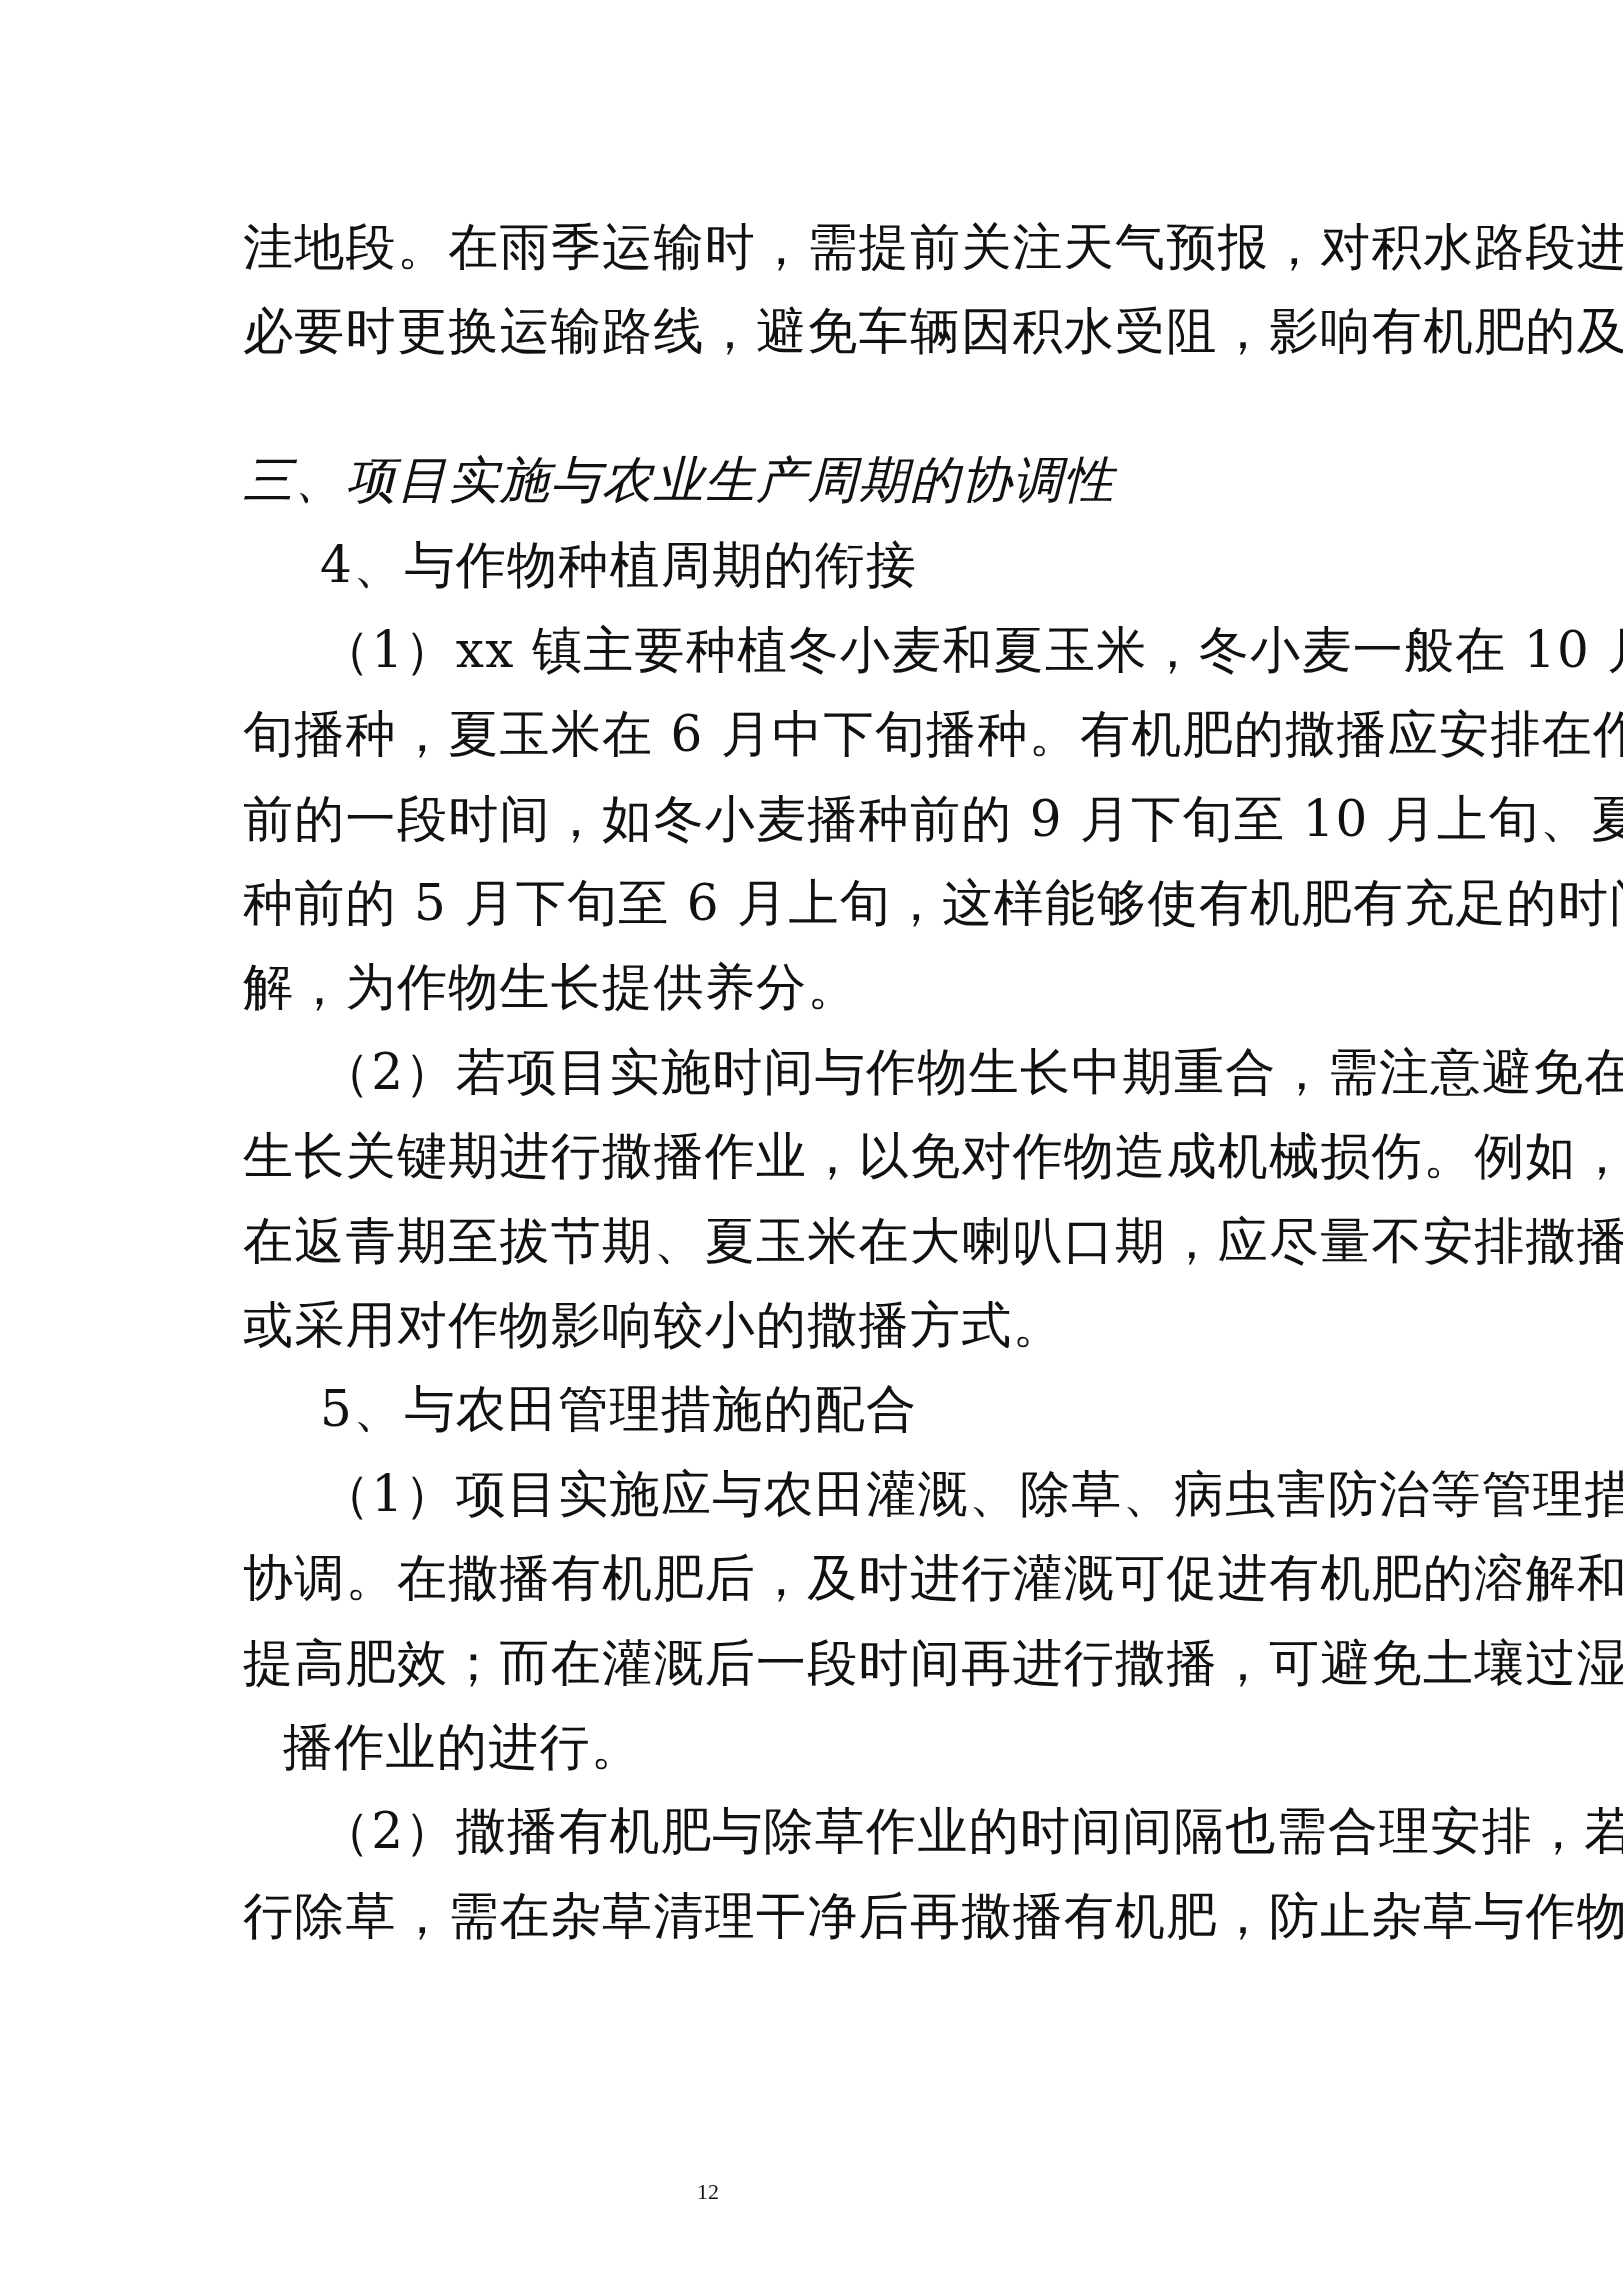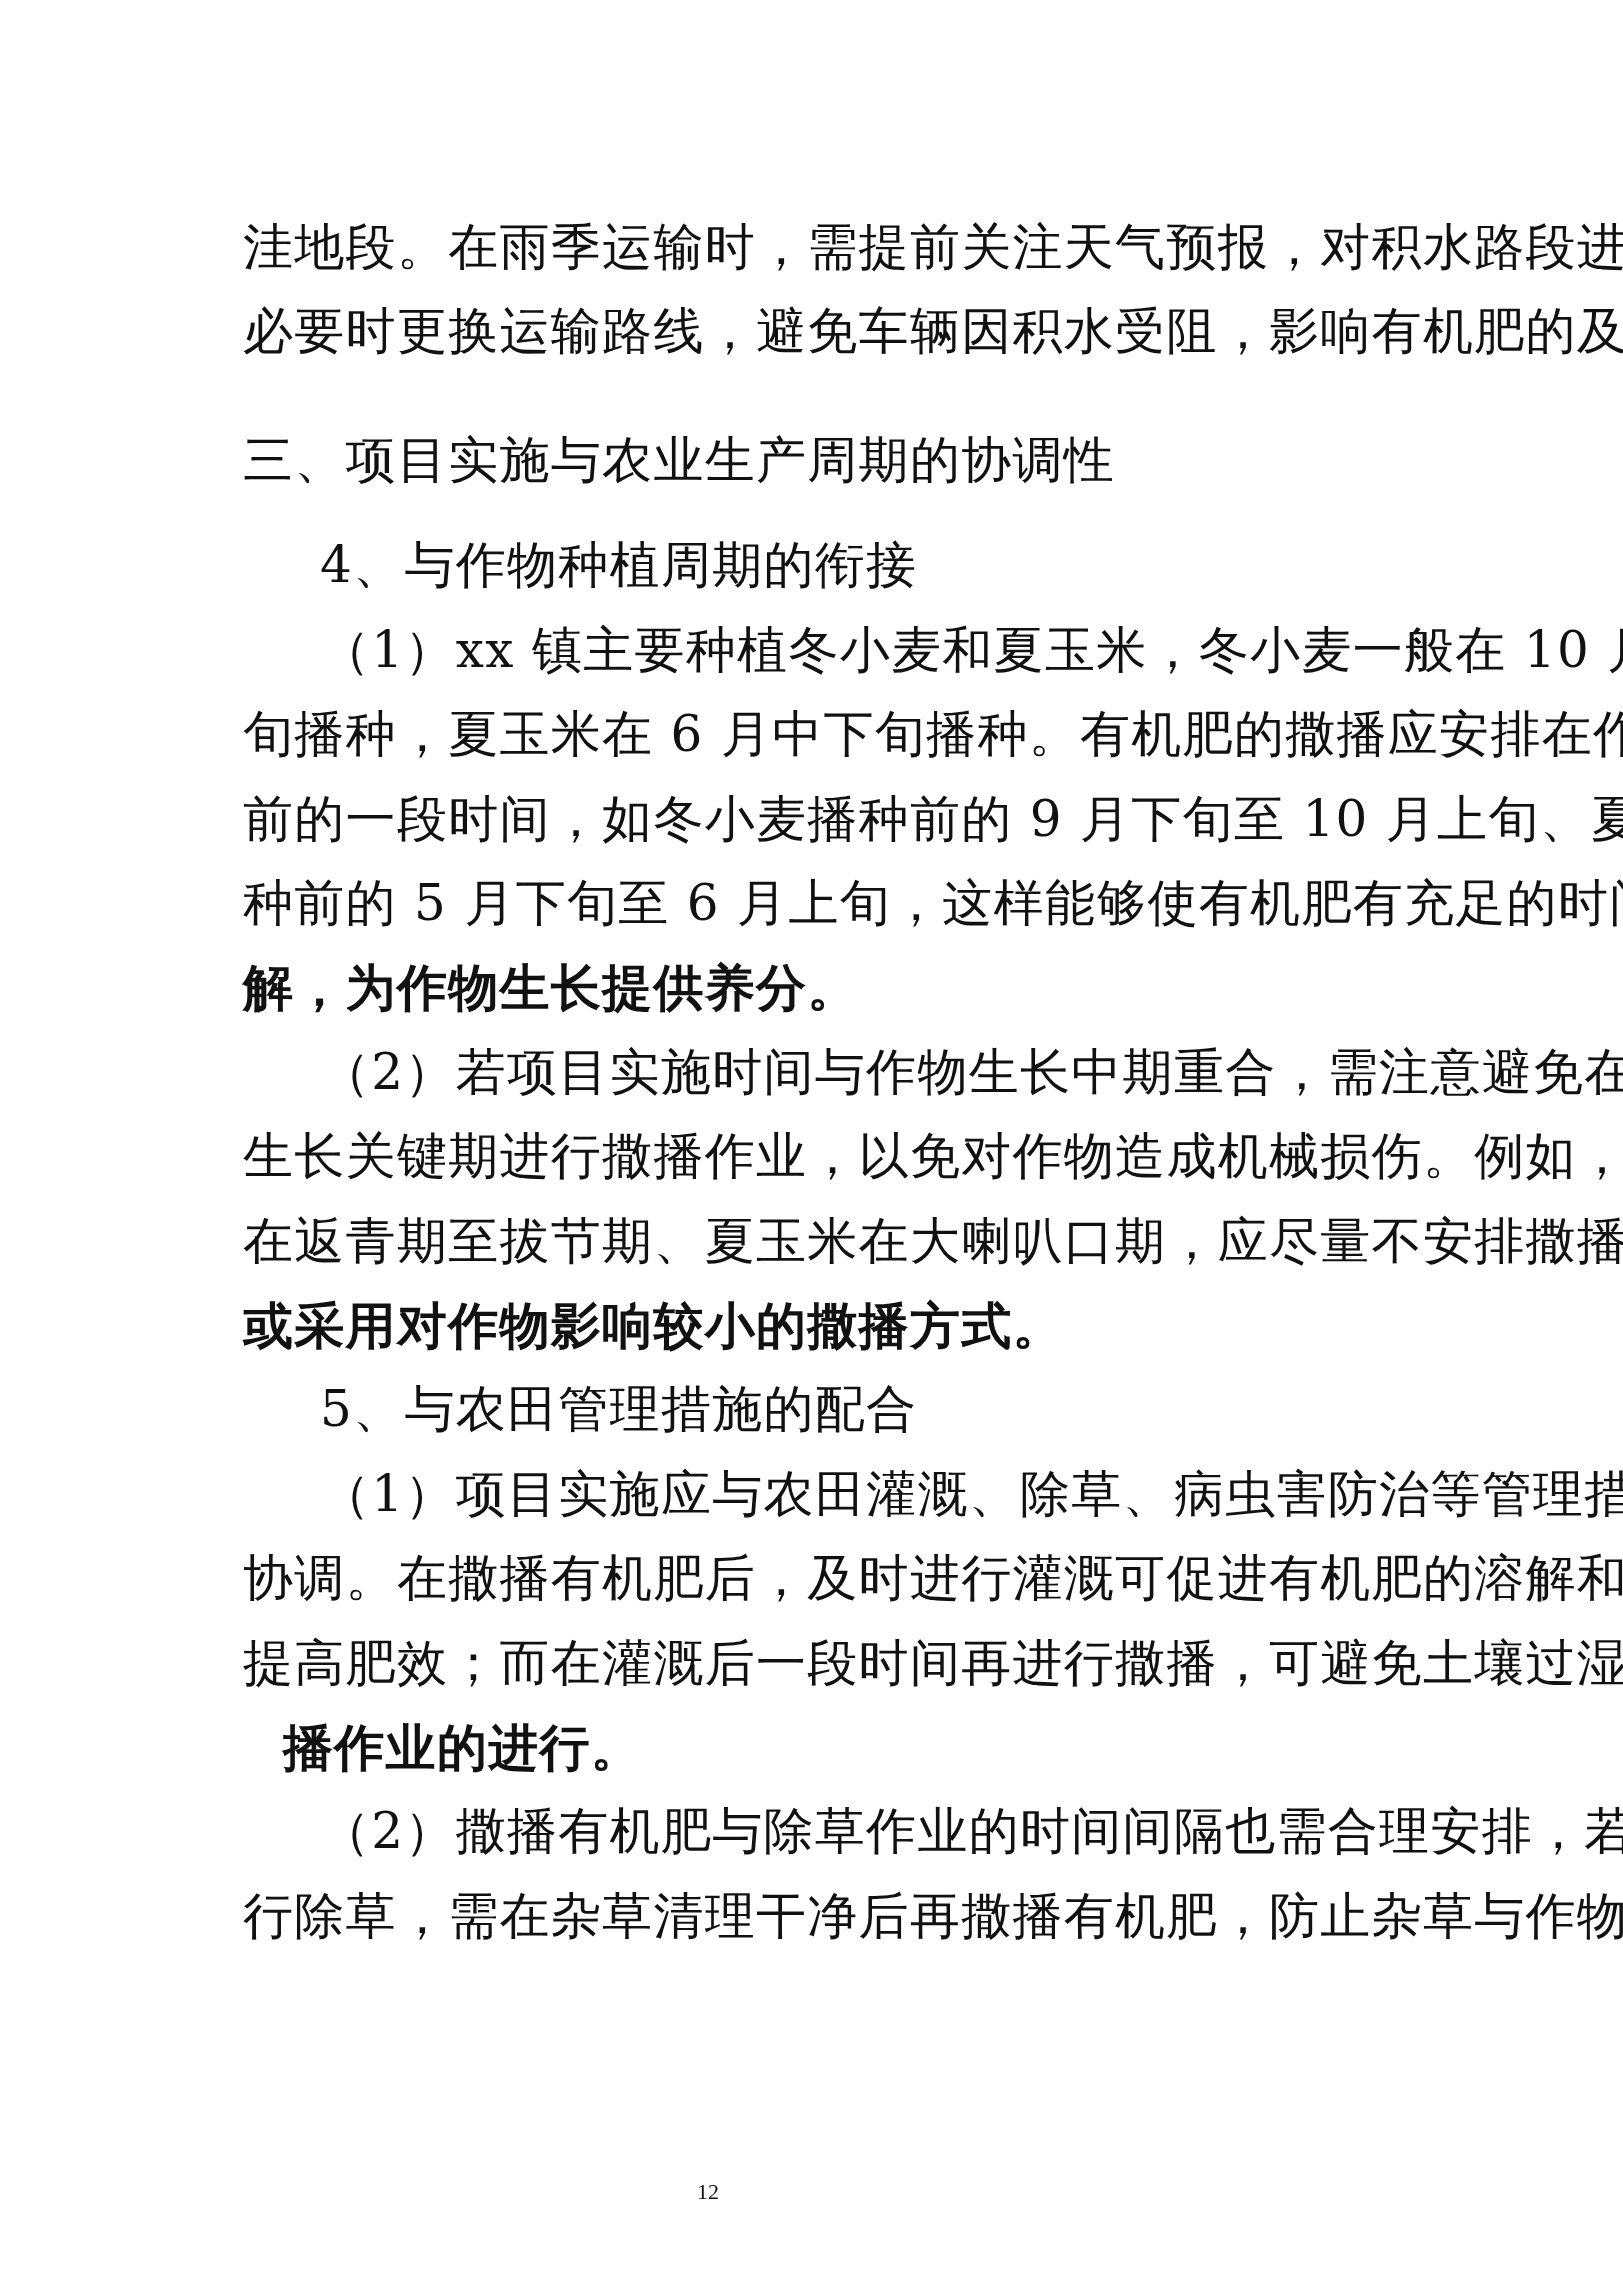--- a/index.html
+++ b/index.html
@@ -29,21 +29,20 @@
     font-size: 50px;
     line-height: 65px;
     height: 65px;
     white-space: nowrap;
     letter-spacing: 1.3px;
     text-align: justify;
     text-align-last: justify;
   }
   .line.last {
     text-align-last: left;
-    font-weight: bold;
   }
   .line.indent1 { left: 320px; width: 1062px; }
   .line.heading { text-align-last: left; }
   .pagenum {
     position: absolute;
     left: 0;
     width: 1416px;
     top: 2179px;
     text-align: center;
     font-family: "Liberation Serif", serif;
@@ -53,21 +52,21 @@
   }
 </style>
 </head>
 <body>
 
 <div class="page">
 
   <div class="line" style="top:215px;">洼地段。在雨季运输时，需提前关注天气预报，对积水路段进行排查，</div>
   <div class="line" style="top:299px;">必要时更换运输路线，避免车辆因积水受阻，影响有机肥的及时送达。</div>
 
-  <div class="line heading" style="top:428px;">三、项目实施与农业生产周期的协调性</div>
+  <div class="line heading" style="top:448px;font-style:italic;">三、项目实施与农业生产周期的协调性</div>
 
   <div class="line indent1 heading" style="top:533px;">4、与作物种植周期的衔接</div>
 
   <div class="line indent1" style="top:618px;">（1）xx 镇主要种植冬小麦和夏玉米，冬小麦一般在 10 月中下</div>
   <div class="line" style="top:702px;">旬播种，夏玉米在 6 月中下旬播种。有机肥的撒播应安排在作物播种</div>
   <div class="line" style="top:787px;">前的一段时间，如冬小麦播种前的 9 月下旬至 10 月上旬、夏玉米播</div>
   <div class="line" style="top:871px;">种前的 5 月下旬至 6 月上旬，这样能够使有机肥有充足的时间腐熟分</div>
   <div class="line last" style="top:955px;">解，为作物生长提供养分。</div>
 
   <div class="line indent1" style="top:1040px;">（2）若项目实施时间与作物生长中期重合，需注意避免在作物</div>

